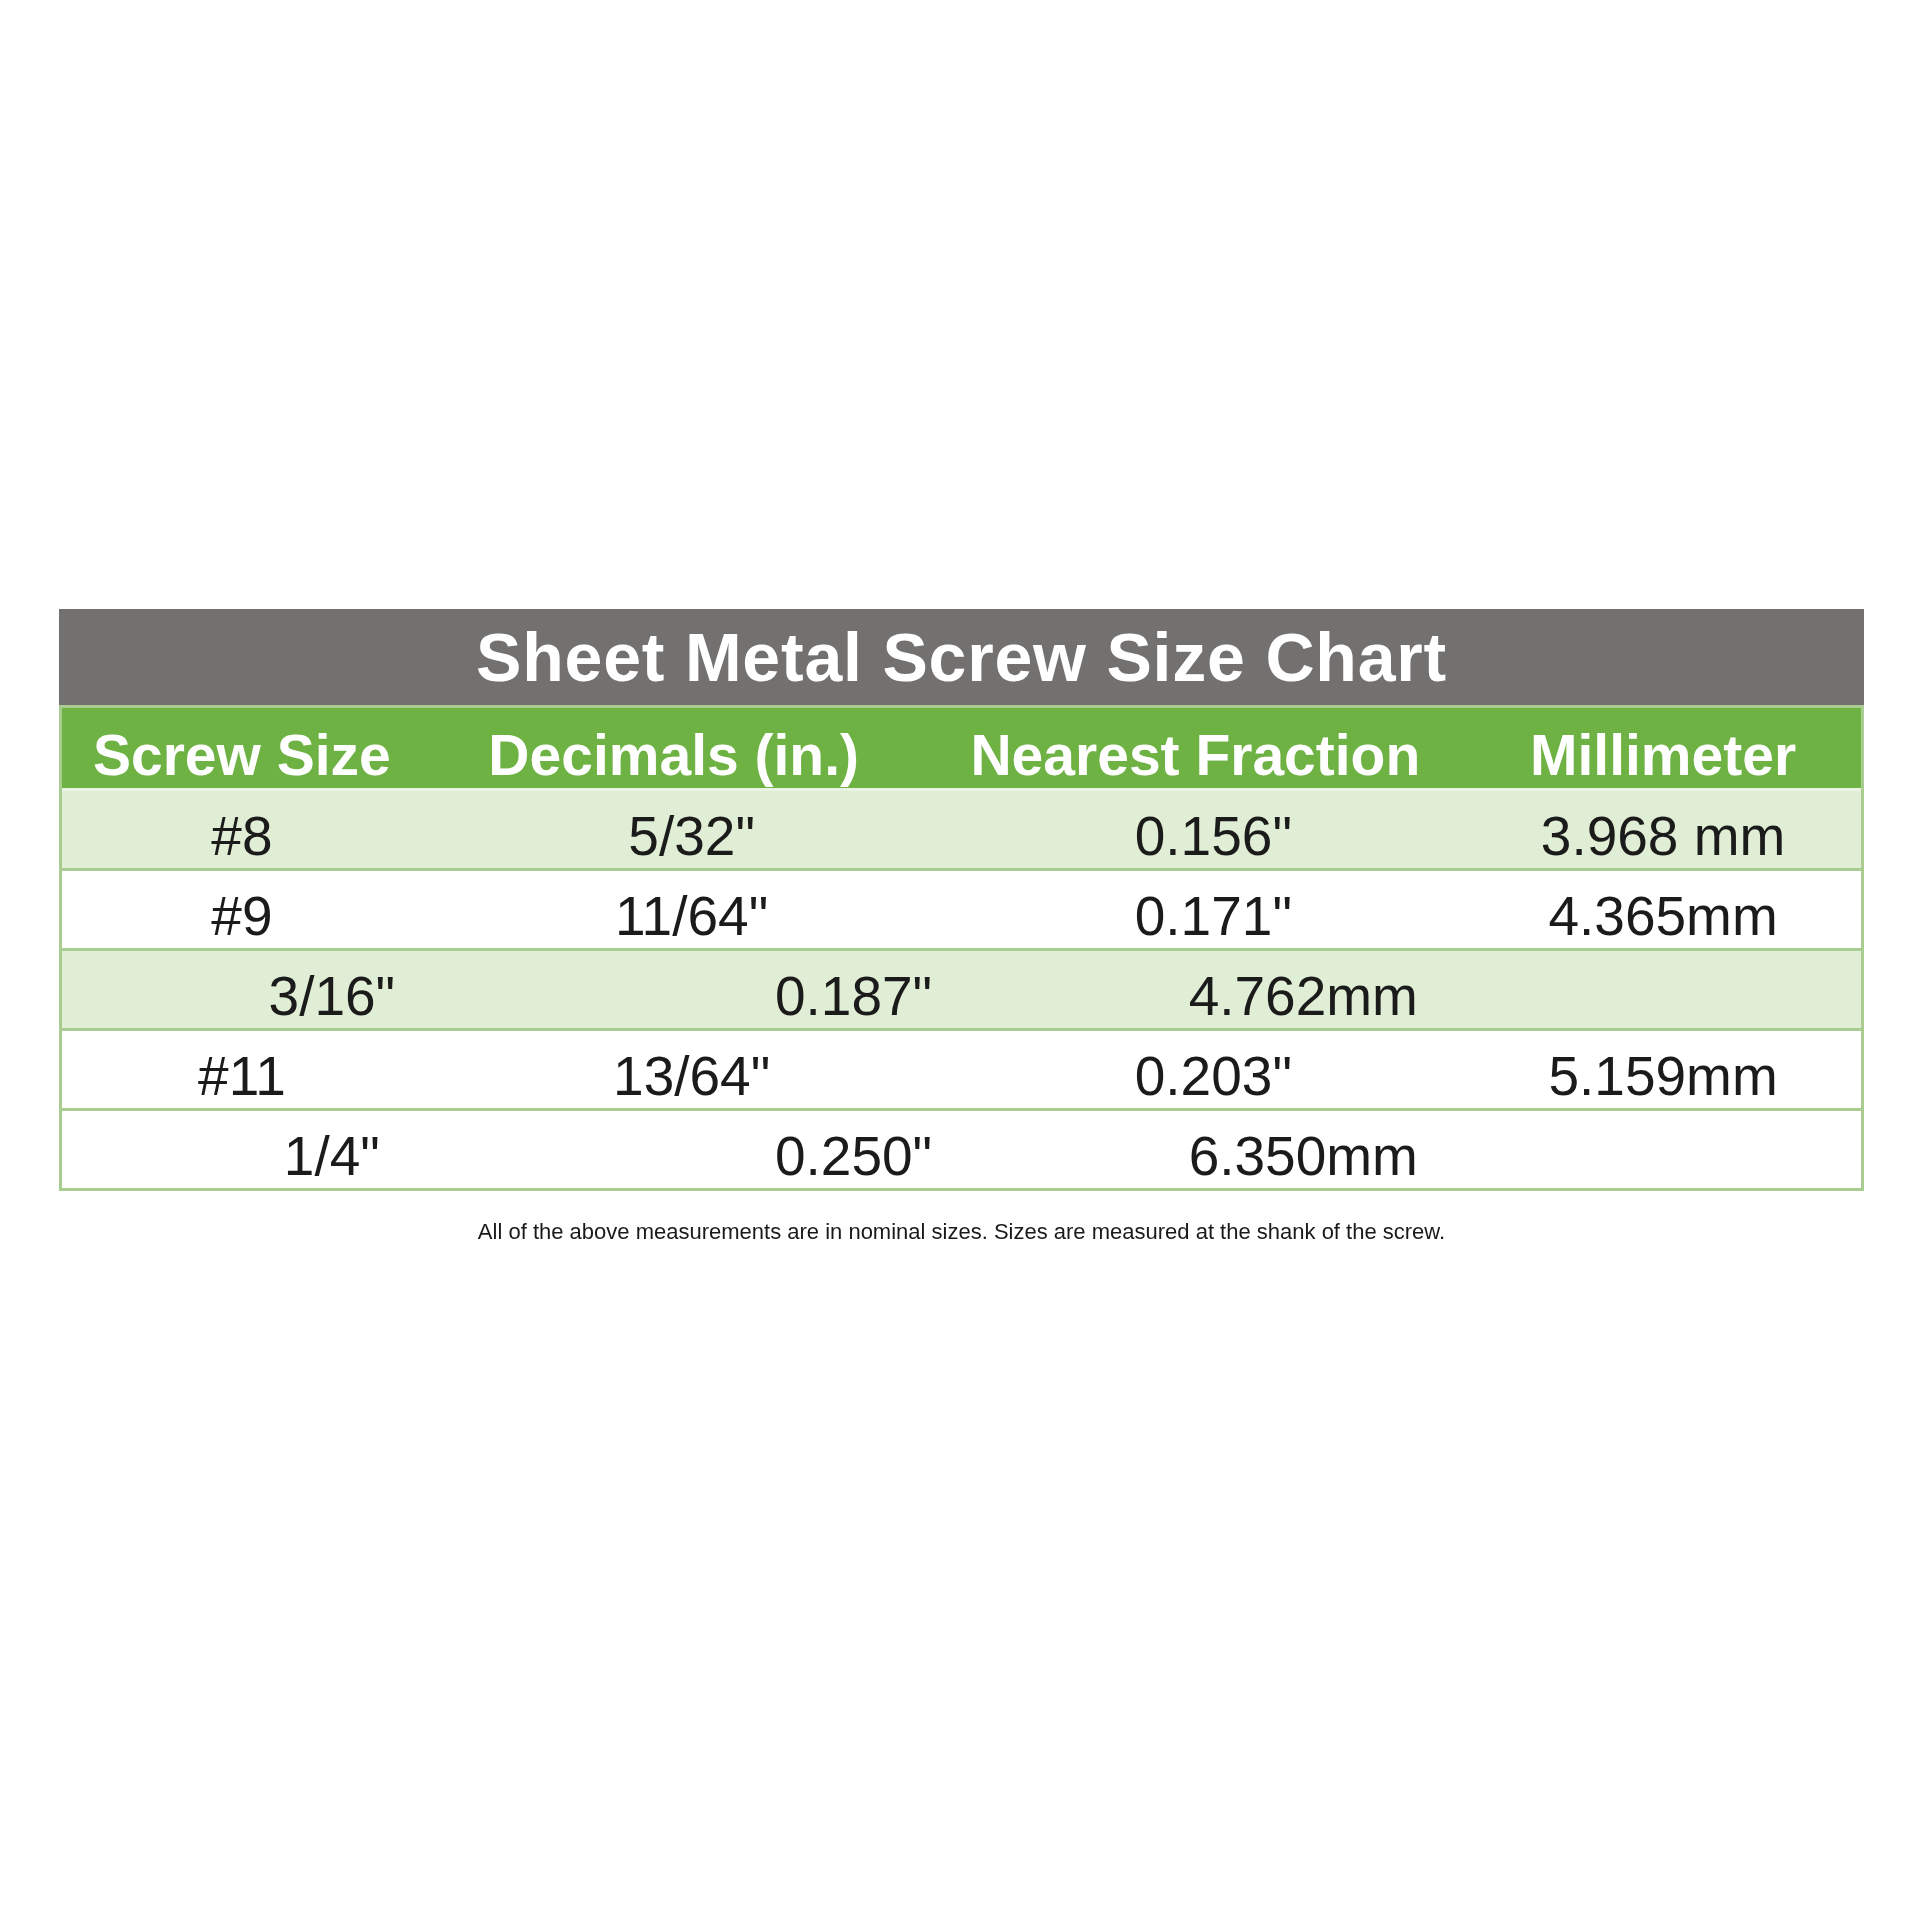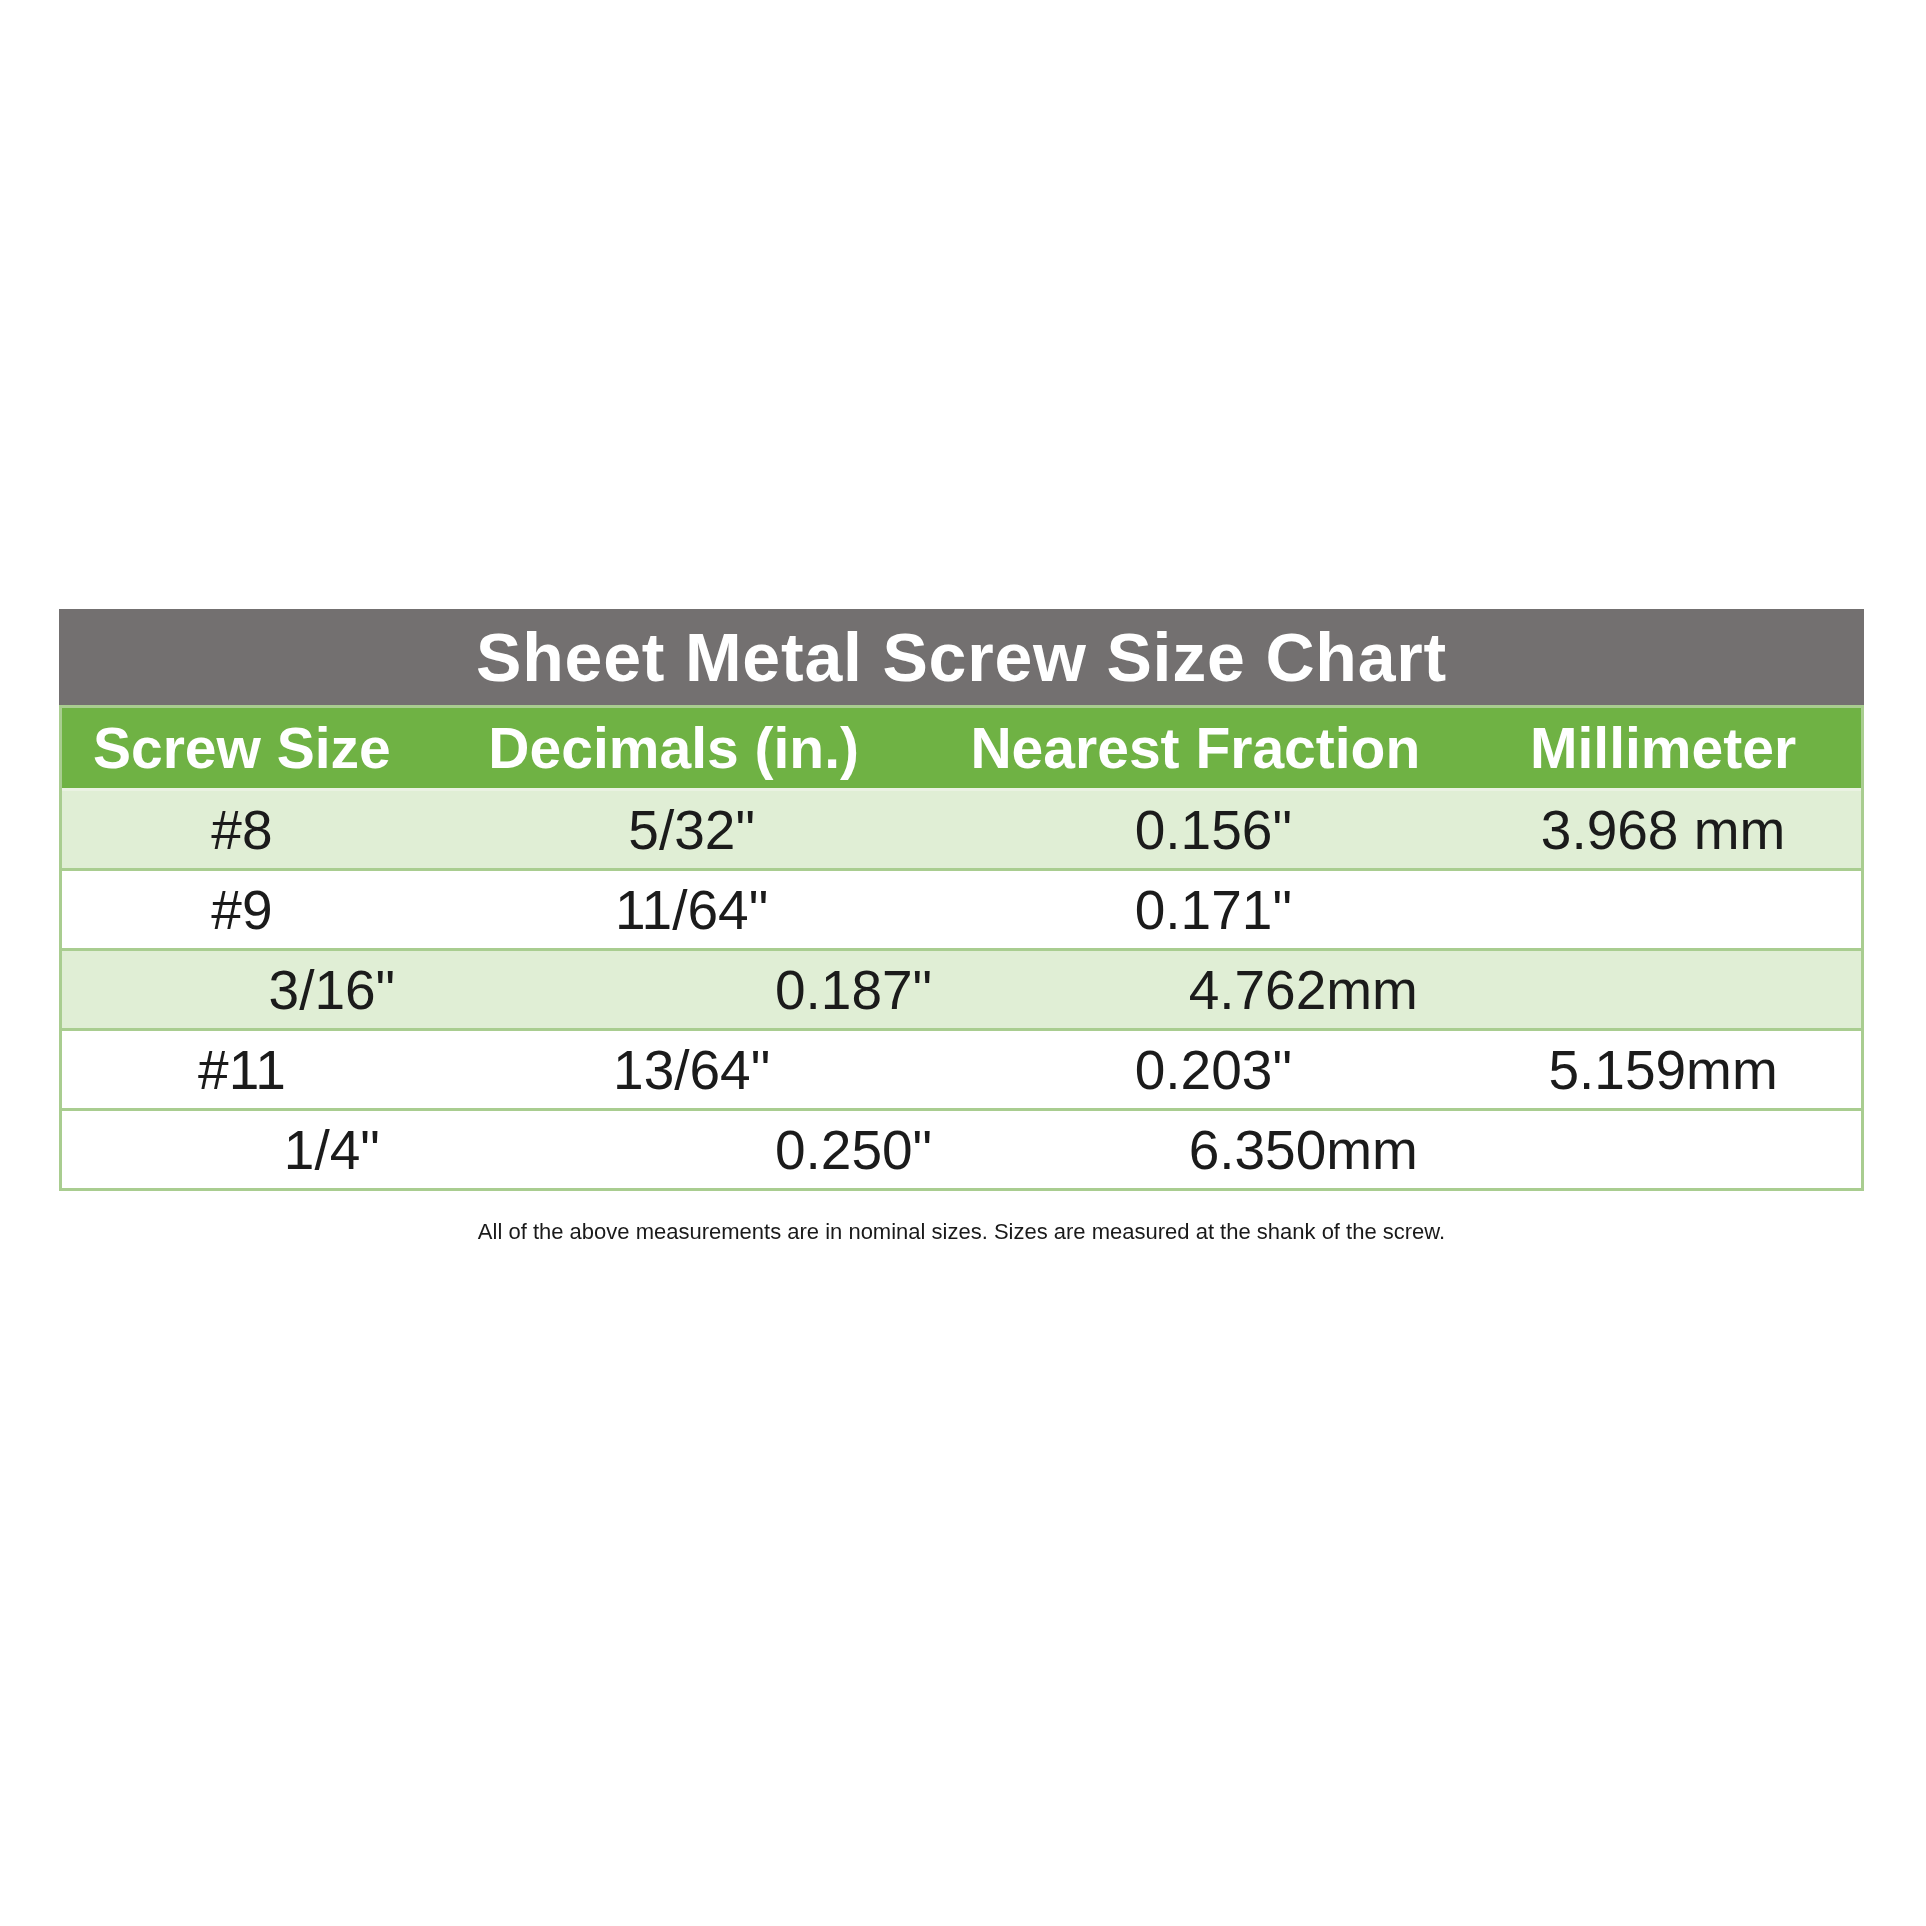--- a/index.html
+++ b/index.html
@@ -32,21 +32,21 @@
     justify-content: center;
     letter-spacing: 0.8px;
   }
   .table-body {
     border: 3.9px solid #A9CD90;
     background: #ffffff;
     box-sizing: border-box;
   }
   .trow {
     display: flex;
-    align-items: center;
+    align-items: flex-end;
     height: 77px;
   }
   .trow.header {
     background: #6FB244;
     height: 80px;
     border-bottom: 3.9px solid #EAF2E2;
   }
   .trow.header .cell {
     color: #ffffff;
     font-weight: bold;
@@ -100,20 +100,21 @@
         <div class="cell c0">#8</div>
         <div class="cell c1">5/32"</div>
         <div class="cell c2">0.156"</div>
         <div class="cell c3">3.968 mm</div>
       </div>
 
       <div class="trow data alt-white">
         <div class="cell c0">#9</div>
         <div class="cell c1">11/64"</div>
         <div class="cell c2">0.171"</div>
+        <div class="cell c3">4.365mm</div>
       </div>
 
       <div class="trow data alt-green">
         <div class="cell c1">3/16"</div>
         <div class="cell c2">0.187"</div>
         <div class="cell c3">4.762mm</div>
       </div>
 
       <div class="trow data alt-white">
         <div class="cell c0">#11</div>

